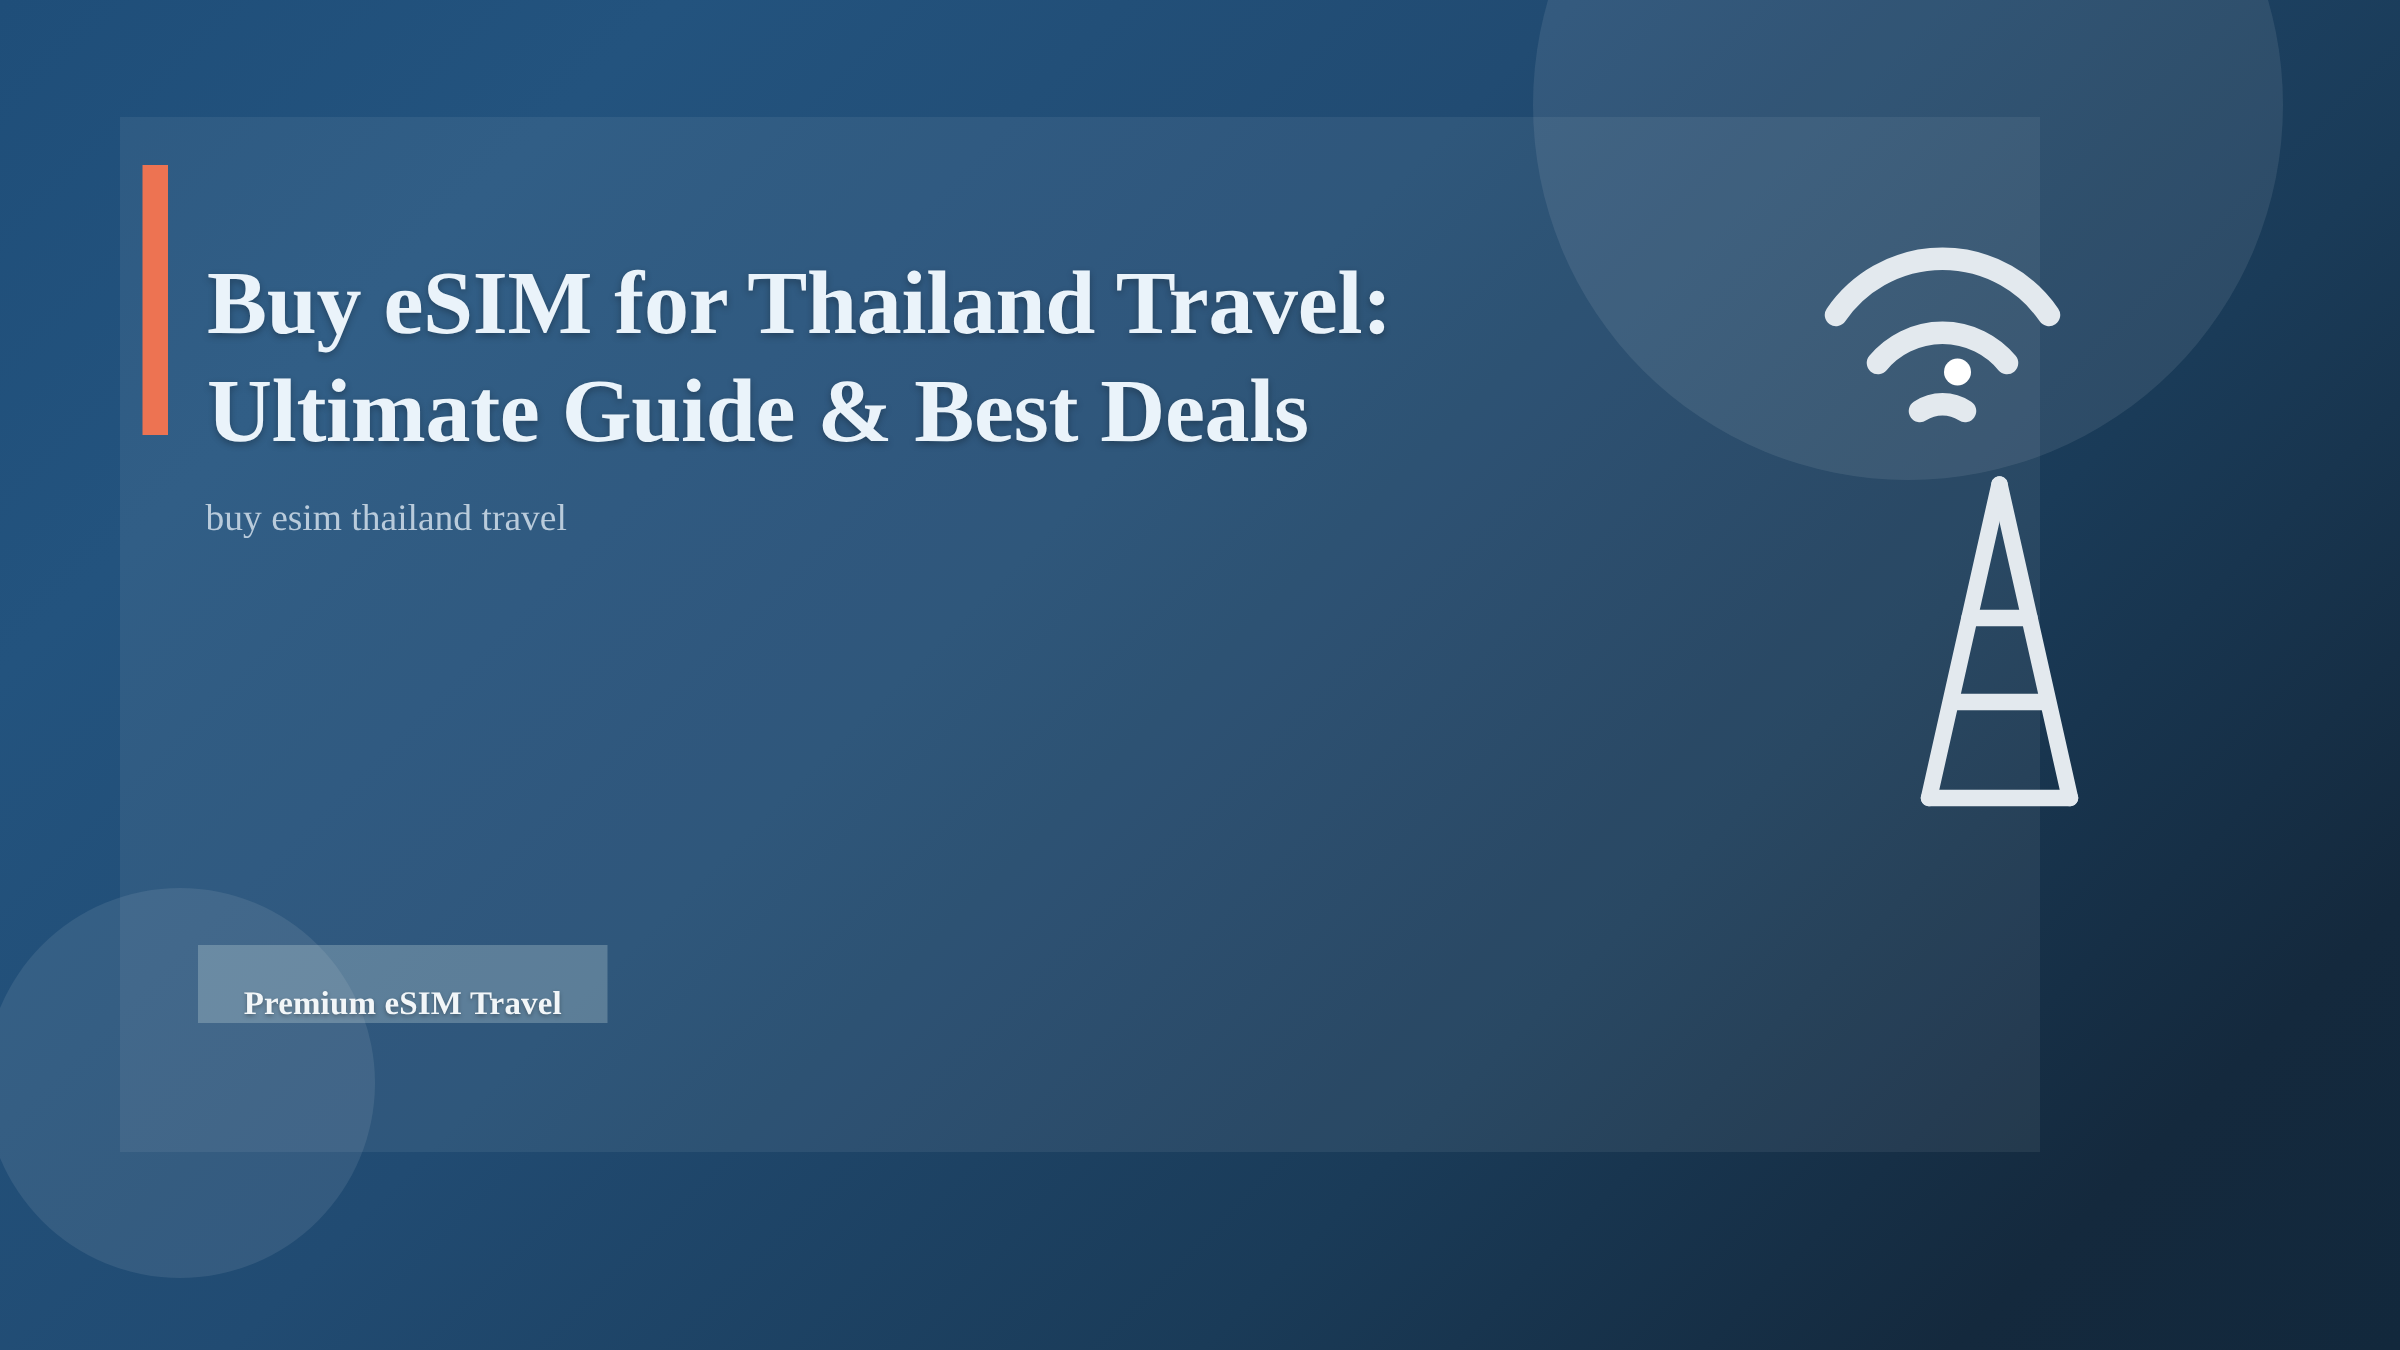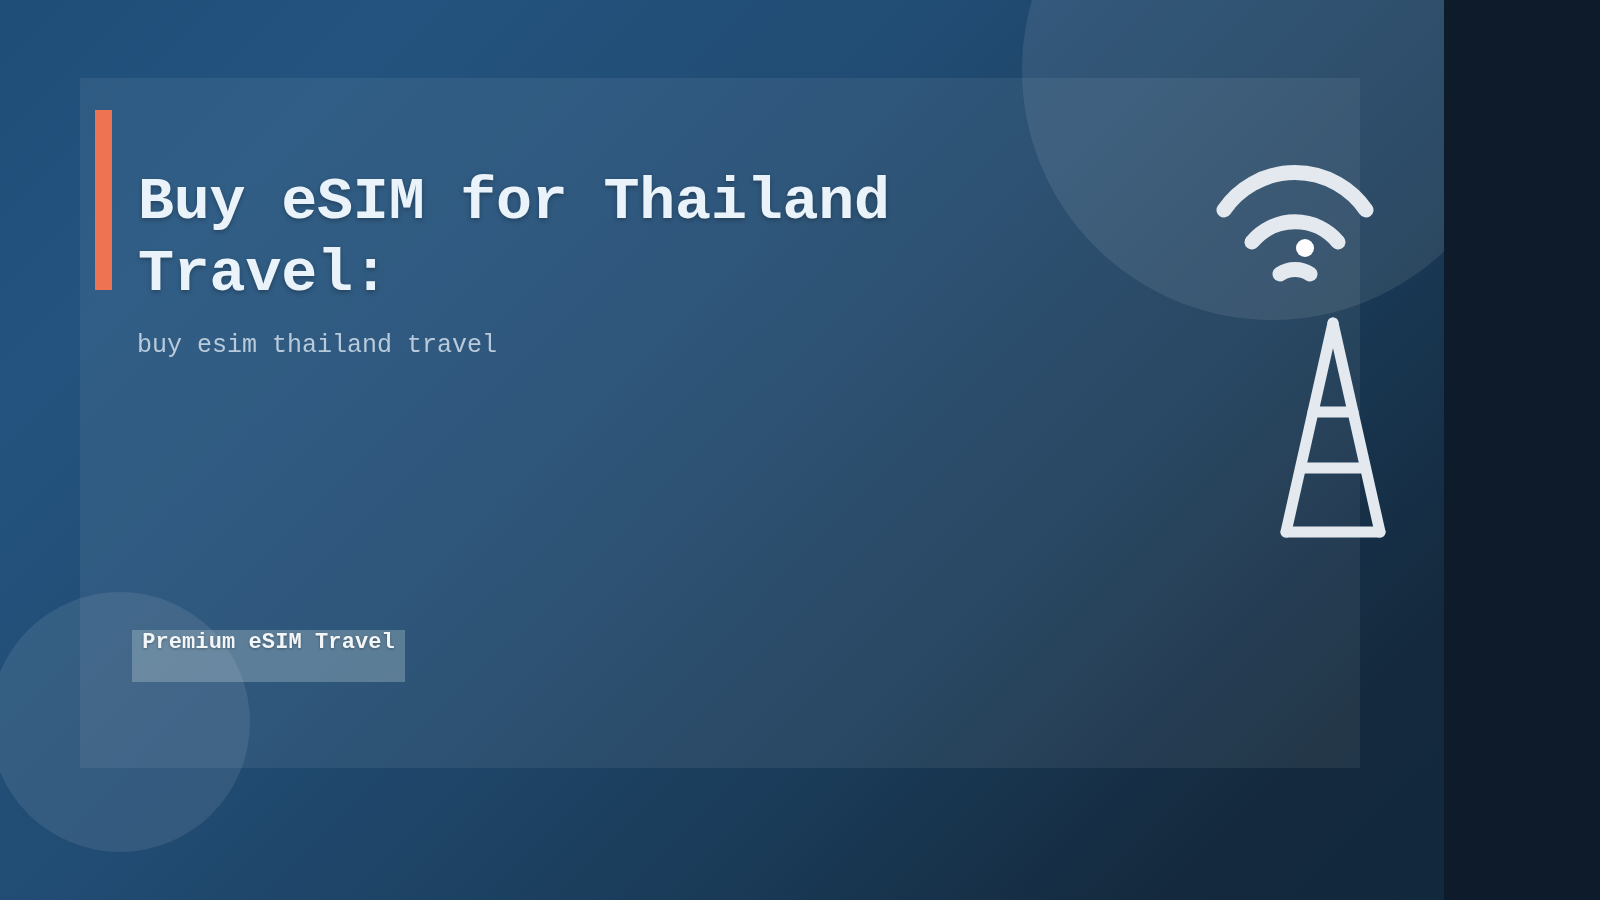--- a/index.html
+++ b/index.html
@@ -2,24 +2,24 @@
 <html><head>
 <meta charset="utf-8">
 <style>
   html, body {
     margin: 0;
     padding: 0;
     background: #0d1b2a;
   }
   #stage {
     position: relative;
-    width: 1444px;
+    width: 1600px;
     height: 900px;
     overflow: hidden;
-    font-family: Liberation Mono, monospace;
+    font-family: Liberation Serif, serif;
     background: linear-gradient(135deg, #1f4e79 0%, #23537e 18%, #214b72 42%, #1a3b58 68%, #14293d 88%, #12283c 100%);
   }
 
   
   .deco-circle {
     position: absolute;
     border-radius: 50%;
     pointer-events: none;
   }
   #circle-top-right {
@@ -87,21 +87,21 @@
 
   
   #badge {
     position: absolute;
     left: 132px;
     top: 630px;
     width: 273px;
     height: 52px;
     background: rgba(225, 239, 234, 0.26);
     display: flex;
-    align-items: flex-start;
+    align-items: flex-end;
     justify-content: center;
   }
   #badge-label {
     color: #f2f6f8;
     font-size: 22px;
     font-weight: bold;
     letter-spacing: 0.1px;
     text-shadow: 0 1px 3px rgba(0,0,0,0.30);
   }
 
@@ -123,20 +123,21 @@
   <div class="deco-circle" id="circle-top-right"></div>
 
   <div class="deco-circle" id="circle-bottom-left"></div>
 
   <div id="content-panel"></div>
 
   <div id="accent-bar"></div>
 
   <h1 id="headline">
     <span class="title-line">Buy eSIM for Thailand Travel:</span>
+    <span class="title-line">Ultimate Guide &amp; Best Deals</span>
   </h1>
 
   <p id="subtitle">buy esim thailand travel</p>
 
   <div id="badge">
     <span id="badge-label">Premium eSIM Travel</span>
   </div>
 
   <svg id="signal-art" viewBox="0 0 260 410">
 

